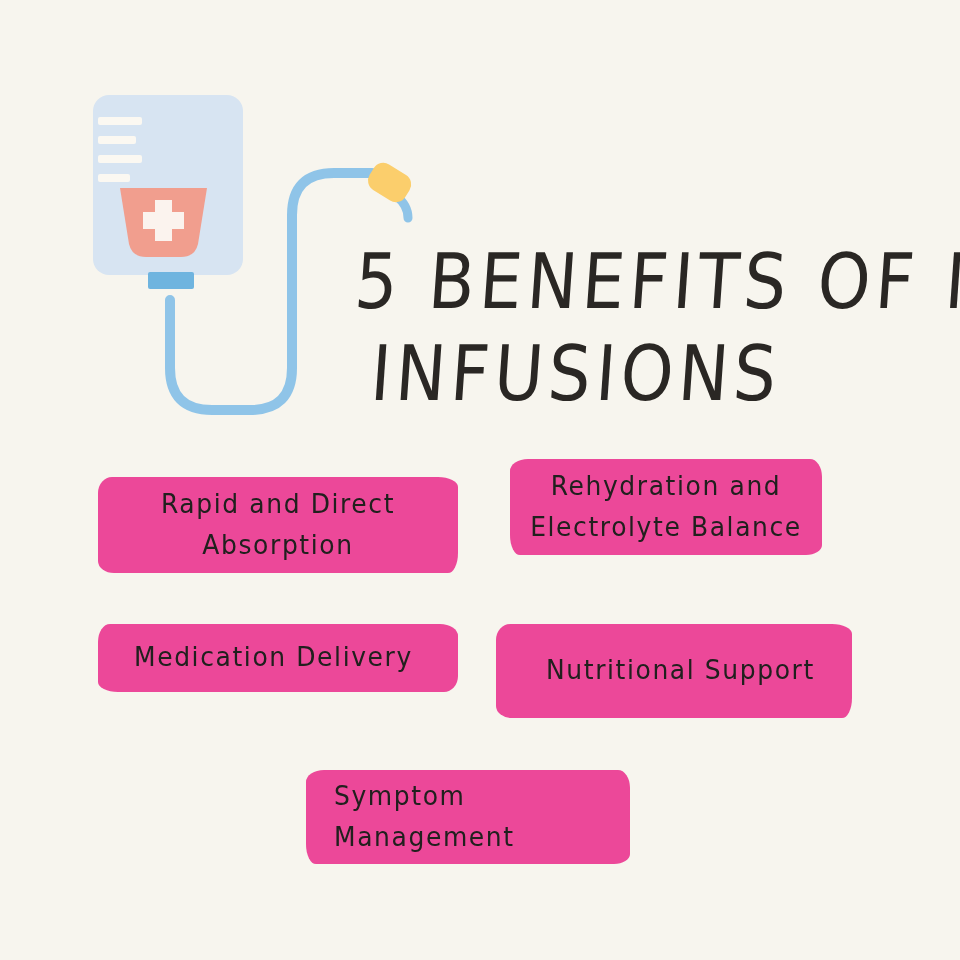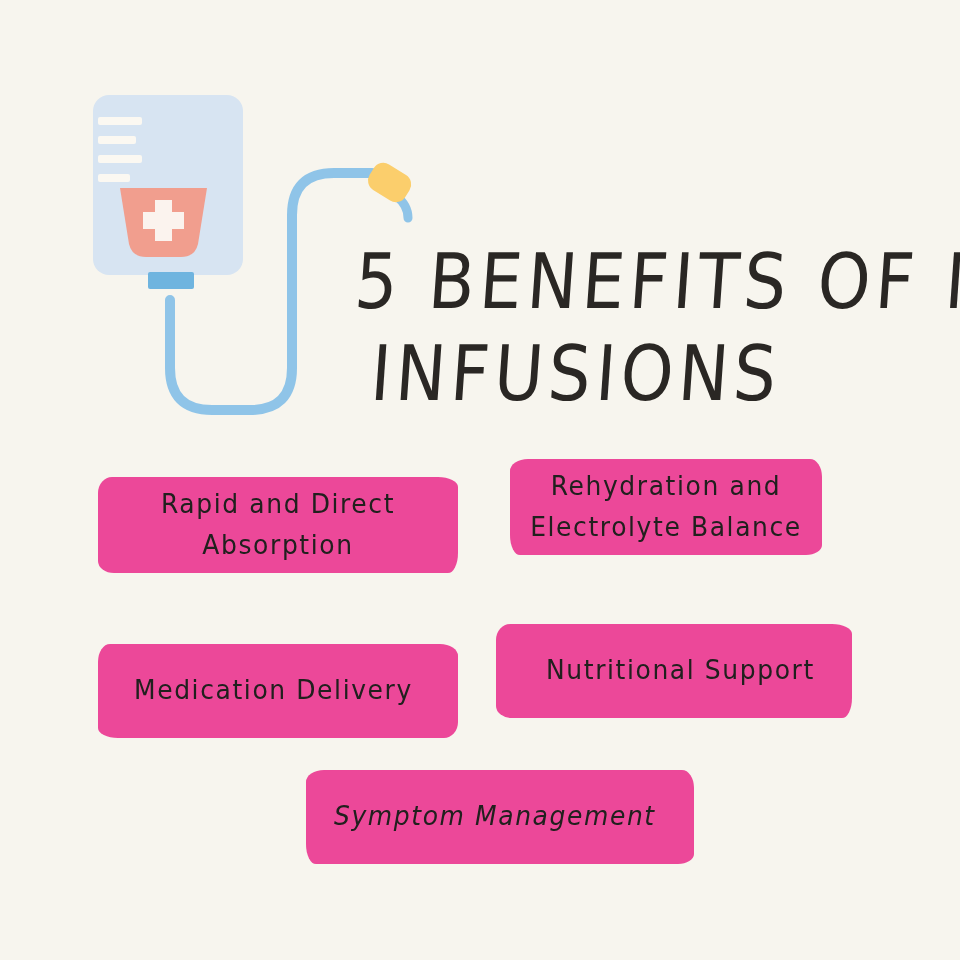--- a/index.html
+++ b/index.html
@@ -84,23 +84,23 @@
     color: #21201E;
     width: 100%;
     transform: scaleY(1.06);
   }
   .benefit-label.centered { text-align: center; }
   .benefit-label.lead { text-align: left; }
 
   
   #box-1 { left: 98px;  top: 477px; width: 360px; height: 96px; }
   #box-2 { left: 510px; top: 459px; width: 312px; height: 96px; }
-  #box-3 { left: 98px;  top: 644px; width: 360px; height: 94px; }
+  #box-3 { left: 98px;  top: 624px; width: 360px; height: 68px; }
   #box-4 { left: 496px; top: 624px; width: 356px; height: 94px; }
-  #box-5 { left: 306px; top: 770px; width: 388px; height: 94px; font-style: italic; }
+  #box-5 { left: 306px; top: 770px; width: 324px; height: 94px; }
 
   #box-1 .benefit-label { padding: 0 12px; }
   #box-2 .benefit-label { padding: 0 10px; }
   #box-3 .benefit-label { padding-left: 36px; }
   #box-4 .benefit-label { padding-left: 50px; }
   #box-5 .benefit-label { padding-left: 28px; }
 </style>
 </head>
 <body>
 

